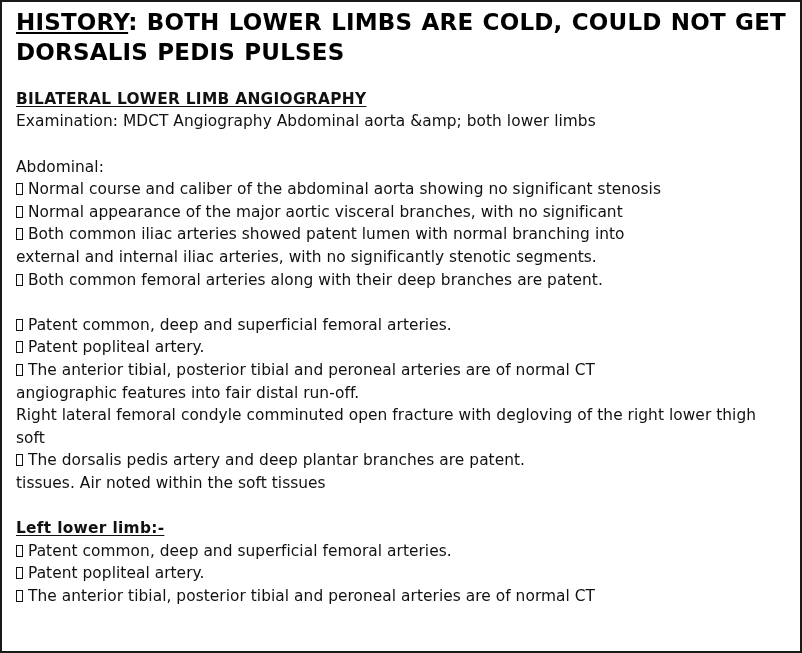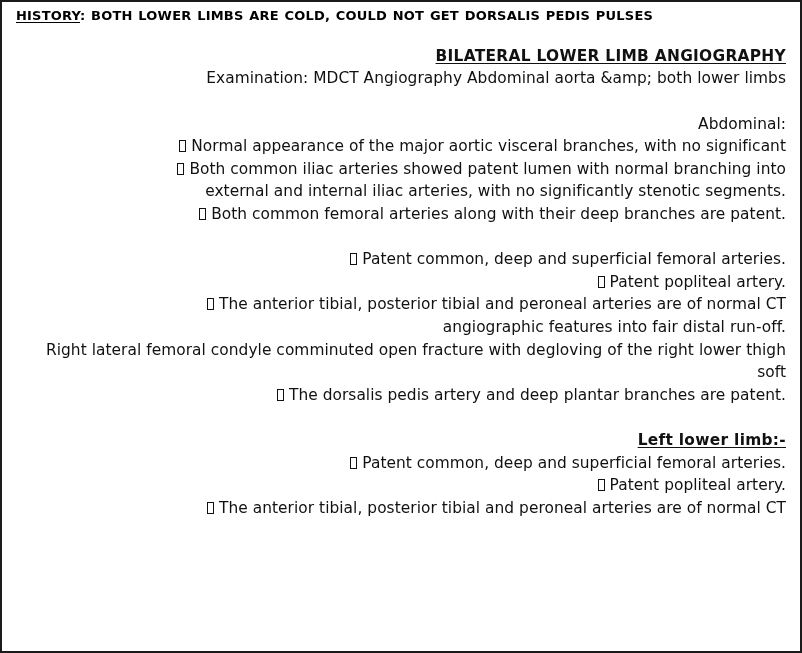--- a/index.html
+++ b/index.html
@@ -22,21 +22,21 @@
   .sheet {
     position: absolute;
     left: 0;
     top: 0;
     right: 0;
     padding: 6px 14px 0 14px;
     box-sizing: border-box;
   }
   
   .history-block {
-    font-size: 13px;
+    font-size: 23px;
     font-weight: bold;
     line-height: 1.30;
     letter-spacing: 0.2px;
     color: #000000;
     margin: 0 0 20px 0;
     word-spacing: 1px;
   }
   .history-label {
     text-decoration: underline;
     text-underline-offset: 2px;
@@ -44,21 +44,20 @@
   
   .body-text {
     font-size: 15.4px;
     line-height: 22.6px;
     color: #111111;
     letter-spacing: 0.05px;
   }
   .line {
     white-space: pre-wrap;
     min-height: 22.6px;
-    text-align: right;
   }
   .spacer {
     height: 22.6px;
   }
   .heading-underline {
     display: inline-block;
     text-decoration: underline;
     text-underline-offset: 2px;
   }
   .section-heading {
@@ -92,36 +91,38 @@
 
       <div class="line section-heading"><span class="heading-underline">BILATERAL LOWER LIMB ANGIOGRAPHY</span></div>
 
       <div class="line">Examination: MDCT Angiography Abdominal aorta &amp;amp; both lower limbs</div>
 
       <div class="spacer"></div>
 
       <div class="line">Abdominal:</div>
 
       <div>
+          <div class="line"><span class="tofu"></span><span>Normal course and caliber of the abdominal aorta showing no significant stenosis</span></div>
           <div class="line"><span class="tofu"></span><span>Normal appearance of the major aortic visceral branches, with no significant</span></div>
           <div class="line"><span class="tofu"></span><span>Both common iliac arteries showed patent lumen with normal branching into</span></div>
           <div class="line"><span>external and internal iliac arteries, with no significantly stenotic segments.</span></div>
           <div class="line"><span class="tofu"></span><span>Both common femoral arteries along with their deep branches are patent.</span></div>
         </div>
 
       <div class="spacer"></div>
 
 
       <div>
           <div class="line"><span class="tofu"></span><span>Patent common, deep and superficial femoral arteries.</span></div>
           <div class="line"><span class="tofu"></span><span>Patent popliteal artery.</span></div>
           <div class="line"><span class="tofu"></span><span>The anterior tibial, posterior tibial and peroneal arteries are of normal CT</span></div>
           <div class="line"><span>angiographic features into fair distal run-off.</span></div>
           <div class="line"><span>Right lateral femoral condyle comminuted open fracture with degloving of the right lower thigh soft</span></div>
           <div class="line"><span class="tofu"></span><span>The dorsalis pedis artery and deep plantar branches are patent.</span></div>
+          <div class="line"><span>tissues. Air noted within the soft tissues</span></div>
         </div>
 
       <div class="spacer"></div>
 
       <div class="line section-heading"><span class="heading-underline">Left lower limb:-</span></div>
 
       <div>
           <div class="line"><span class="tofu"></span><span>Patent common, deep and superficial femoral arteries.</span></div>
           <div class="line"><span class="tofu"></span><span>Patent popliteal artery.</span></div>
           <div class="line"><span class="tofu"></span><span>The anterior tibial, posterior tibial and peroneal arteries are of normal CT</span></div>

